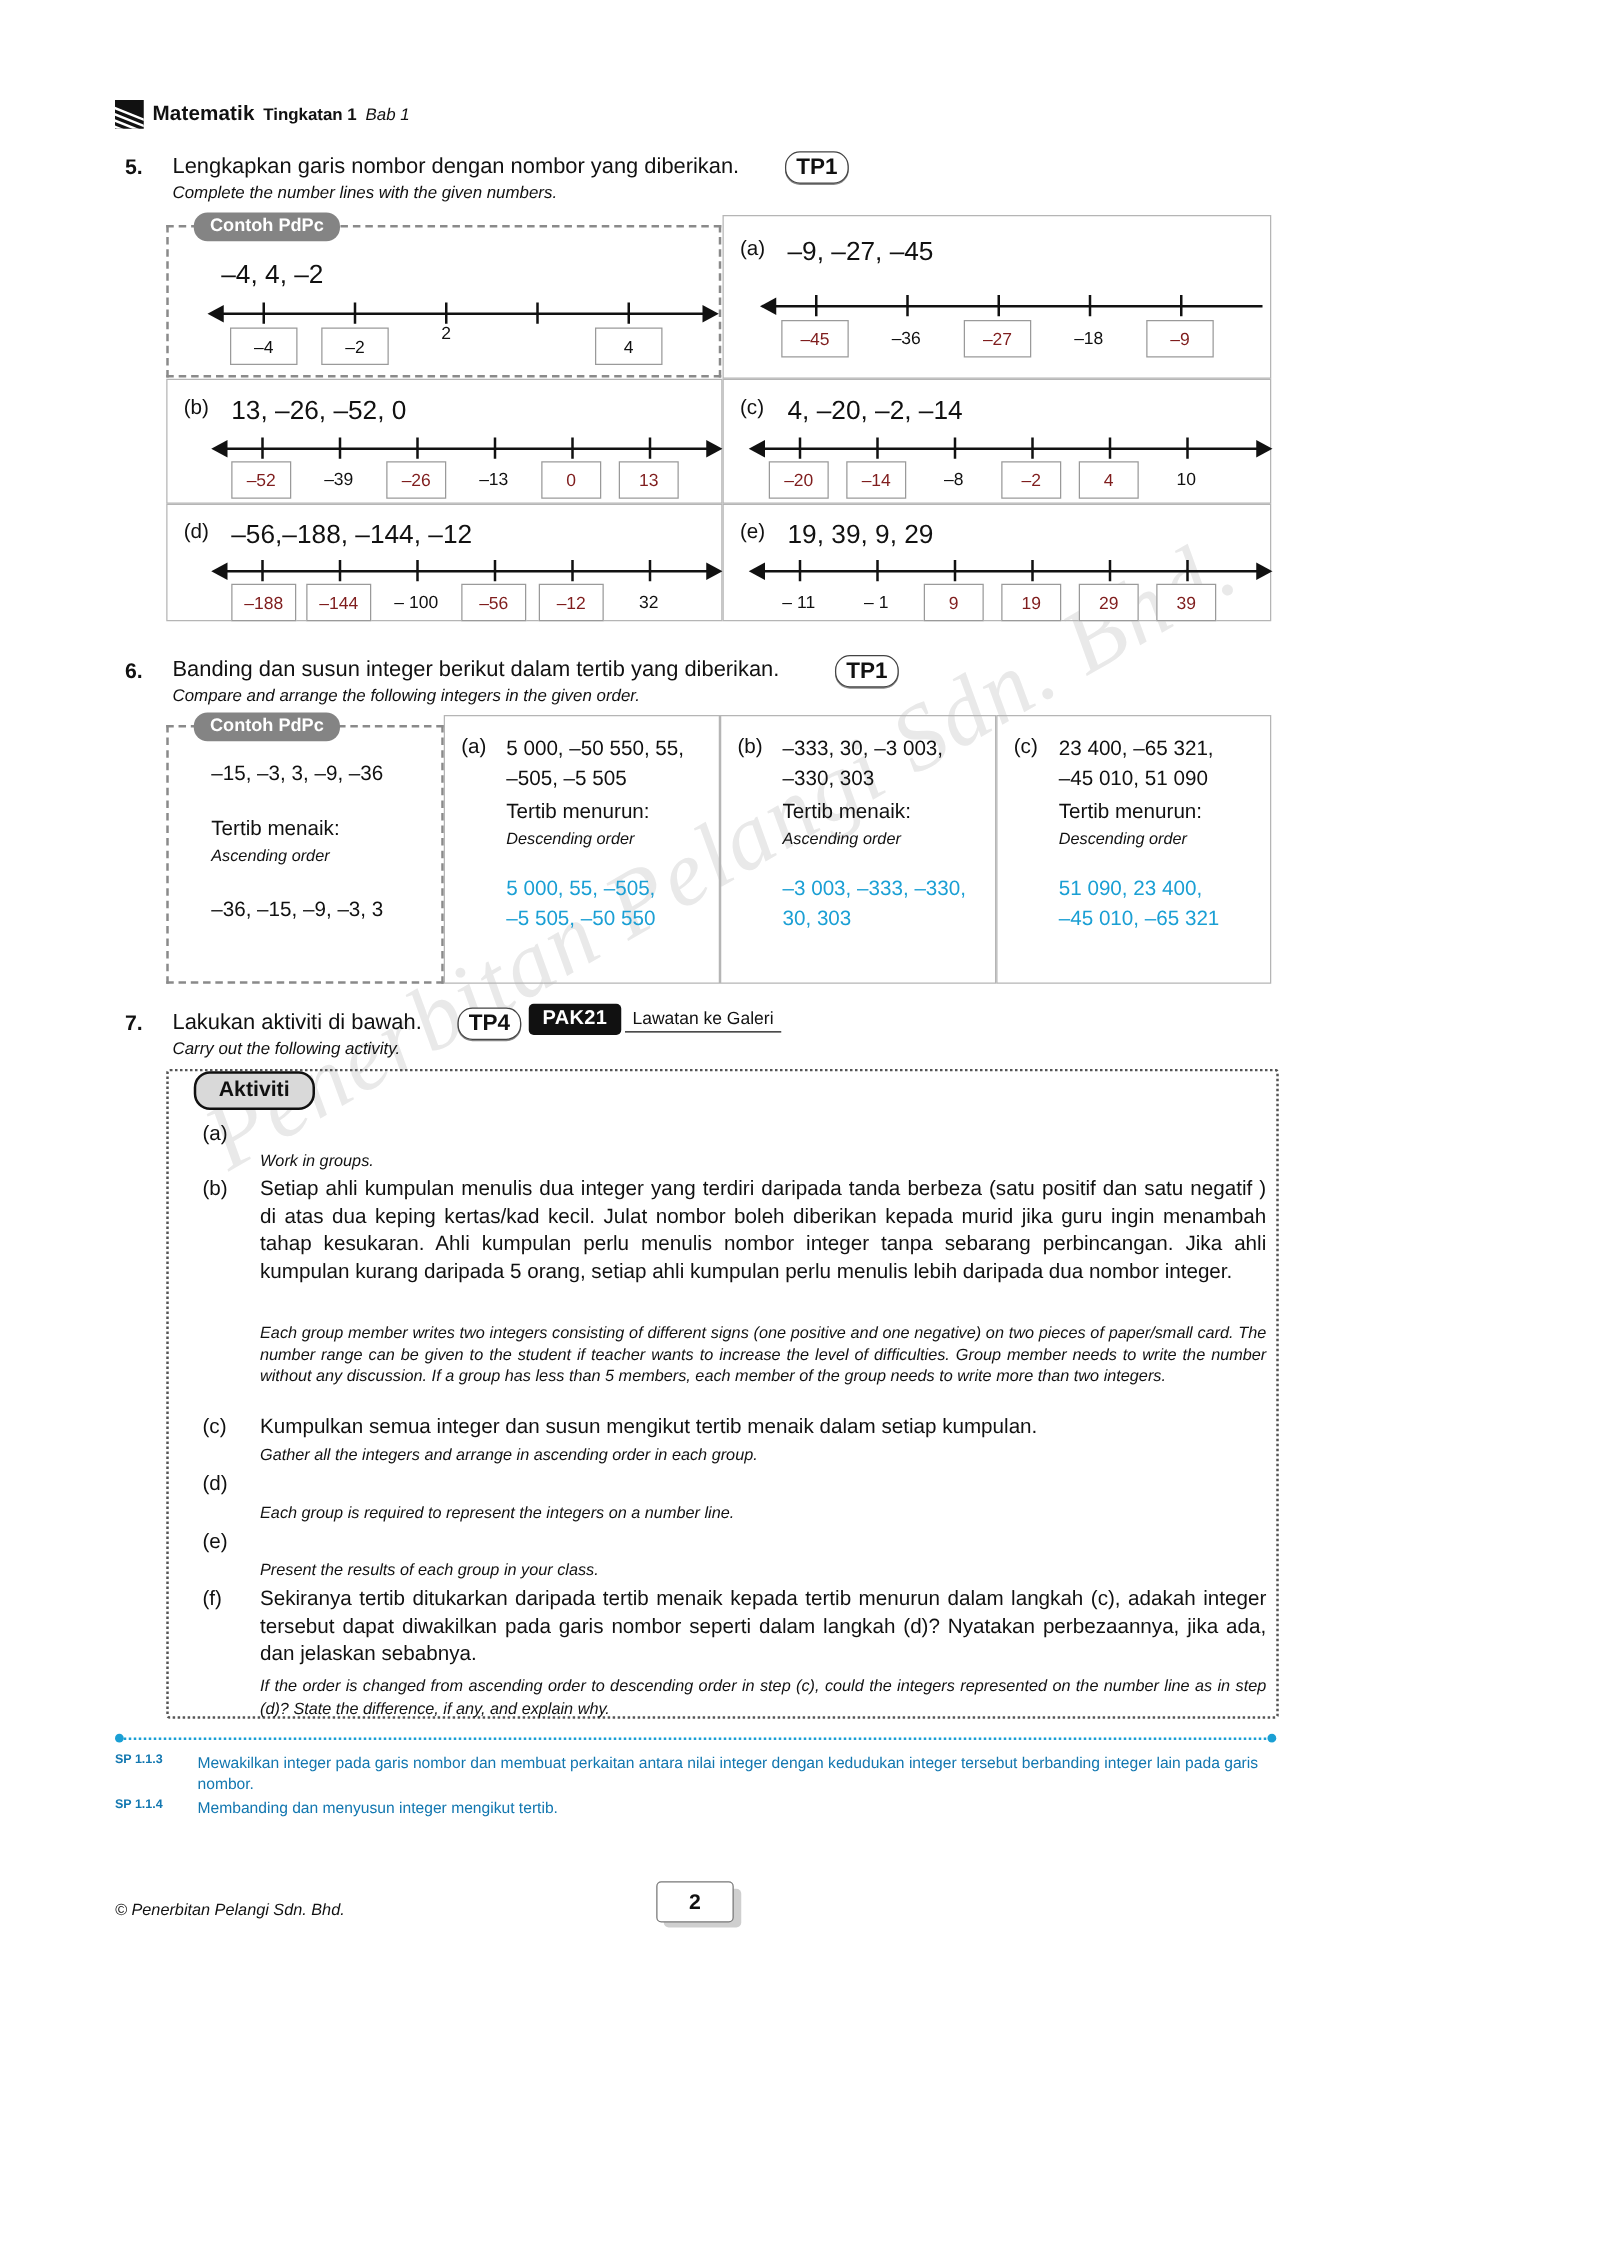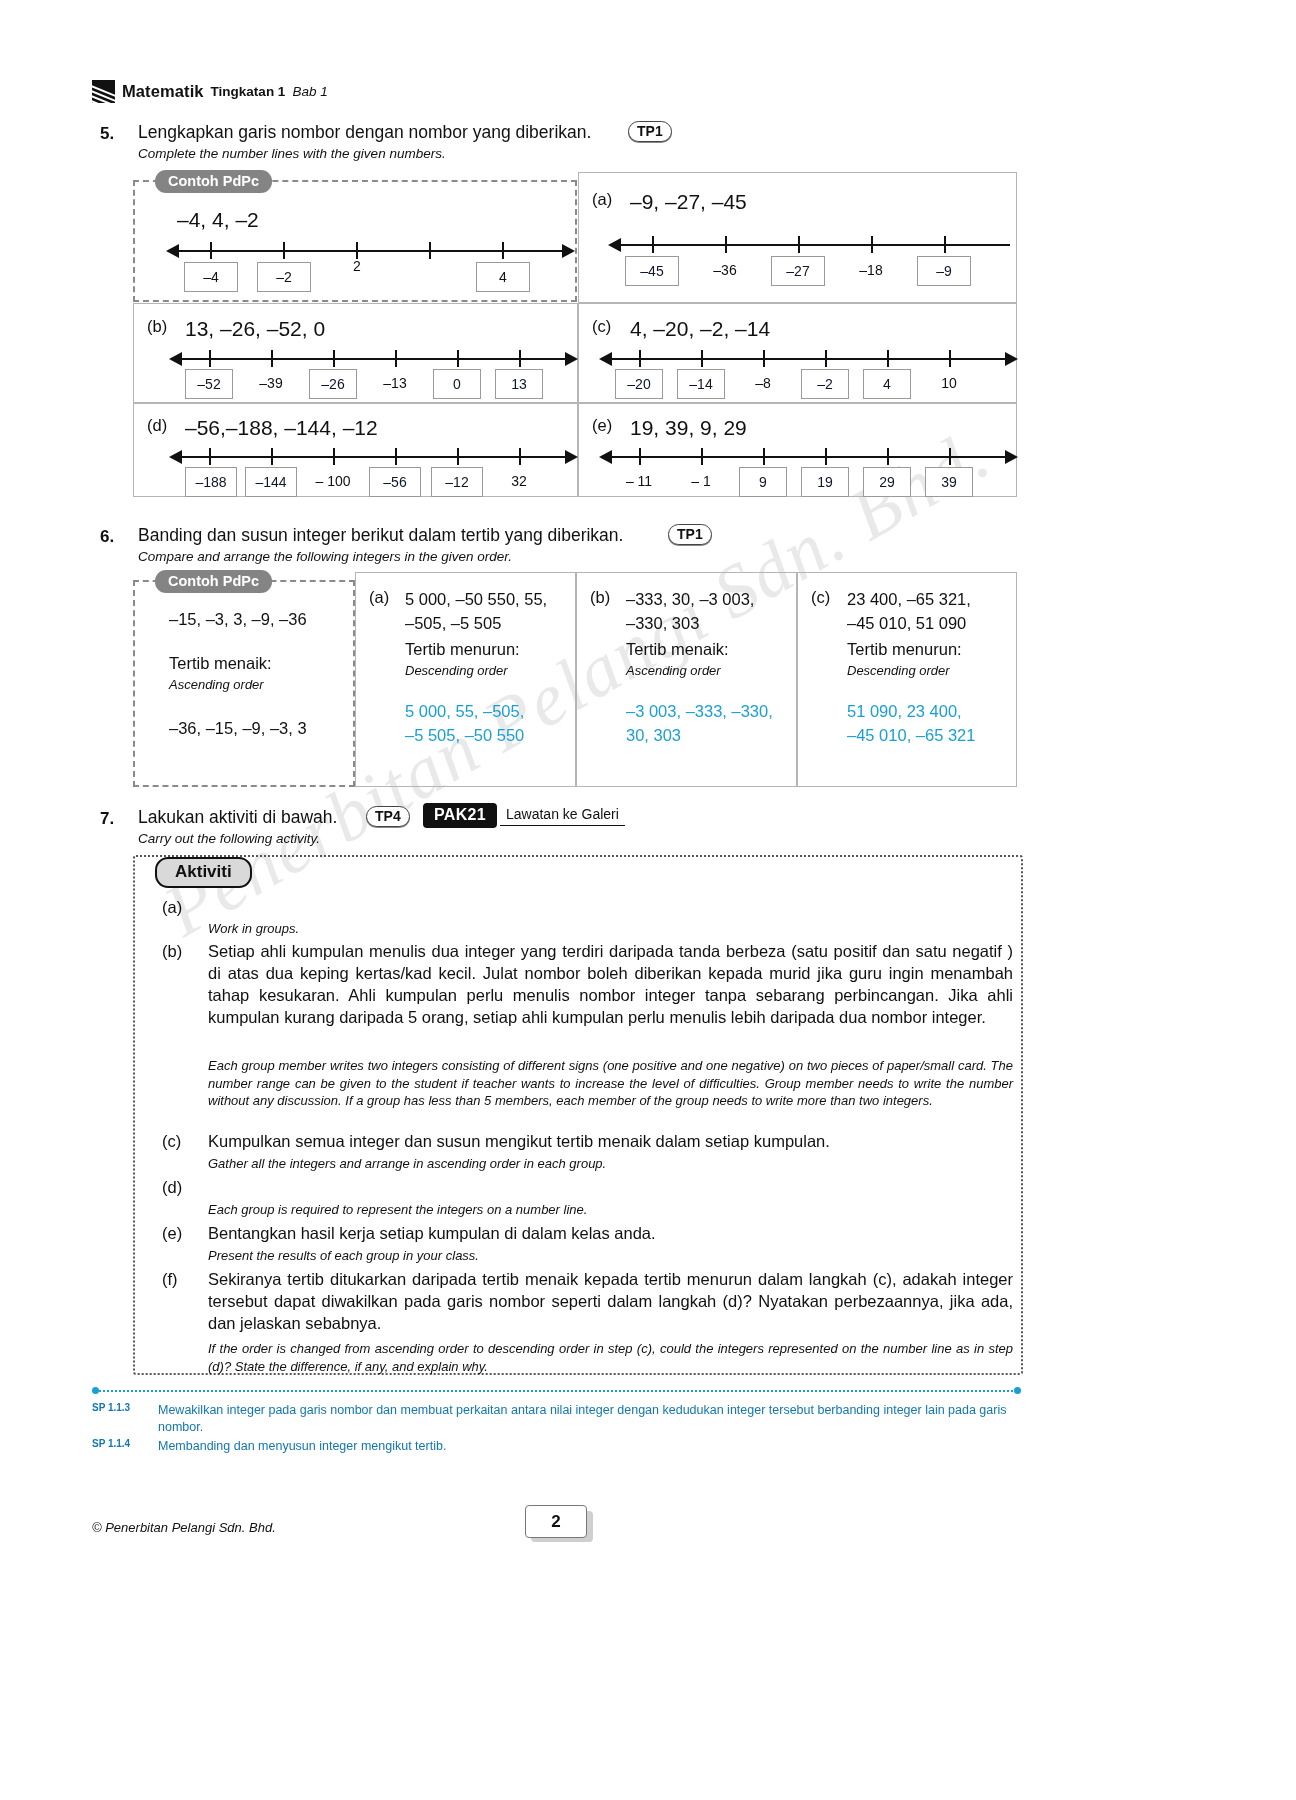--- a/index.html
+++ b/index.html
@@ -47,21 +47,21 @@
   .hdr-sub{ font-weight:bold; font-size:13.5px;}
   .hdr-bab{ font-size:13.5px; font-style:italic;}
 
   
   .qnum{ position:absolute; font-weight:bold; font-size:17px;}
   .qtxt{ position:absolute; font-size:17.5px; }
   .qtxt-en{ position:absolute; font-size:13.5px; font-style:italic;}
 
   .tp{
     display:inline-block; border:1.6px solid #444; border-radius:12px;
-    padding:1px 8px 2px; font-size:14px; font-weight:bold;
+    padding:1px 8px 2px; font-size:18px; font-weight:bold;
     background:#fff; vertical-align:middle; line-height:1.15;
     box-shadow:0 1px 0 #888;
   }
 
   
   .q5wrap{ position:absolute; left:133px; top:172px; width:884px; height:325px;}
   .cellbox{ position:absolute; border:1px solid #b5b5b5; background:transparent;}
   .contoh-cell{ position:absolute; border:2px dashed #8a8a8a; }
   .contoh-tag{
     position:absolute; background:#848484; color:#fff; font-weight:bold;
@@ -74,21 +74,21 @@
   
   .nl{ position:absolute; height:2px; background:#111;}
   .nl .tick{ position:absolute; width:2px; height:17px; background:#111; top:-8px;}
   .arrow-l, .arrow-r{ position:absolute; width:0;height:0; top:-6px;}
   .arrow-l{ border-top:7px solid transparent; border-bottom:7px solid transparent; border-right:13px solid #111; left:-12px;}
   .arrow-r{ border-top:7px solid transparent; border-bottom:7px solid transparent; border-left:13px solid #111; right:-12px;}
 
   .nlbox{
     position:absolute; border:1px solid #9a9a9a; background:#fff;
     display:flex; align-items:center; justify-content:center;
-    font-size:14px; color:#0f172a; white-space:nowrap;
+    font-size:14px; color:#7f1d1d; white-space:nowrap;
   }
   .nlbox.dark{ color:#111; }
   .nlplain{
     position:absolute; font-size:14px; color:#111; white-space:nowrap;
     text-align:center;
   }
 
   
   .q6wrap{ position:absolute; left:133px; top:572px; width:884px; height:215px;}
   .q6cell{ position:absolute; border:1px solid #b5b5b5; }
@@ -354,21 +354,20 @@
   <div class="akt-en" style="left:208px;top:1057px;width:805px;text-align:justify">Each group member writes two integers consisting of different signs (one positive and one negative) on two pieces of paper/small card. The number range can be given to the student if teacher wants to increase the level of difficulties. Group member needs to write the number without any discussion. If a group has less than 5 members, each member of the group needs to write more than two integers.</div>
 
   <div class="akt-letter" style="left:162px;top:1132px">(c)</div>
   <div class="akt-item" style="left:208px;top:1130px;width:805px">Kumpulkan semua integer dan susun mengikut tertib menaik dalam setiap kumpulan.</div>
   <div class="akt-en" style="left:208px;top:1155px;width:805px">Gather all the integers and arrange in ascending order in each group.</div>
 
   <div class="akt-letter" style="left:162px;top:1178px">(d)</div>
   <div class="akt-en" style="left:208px;top:1201px;width:805px">Each group is required to represent the integers on a number line.</div>
 
   <div class="akt-letter" style="left:162px;top:1224px">(e)</div>
-  <div class="akt-item" style="left:208px;top:1222px;width:805px">Bentangkan hasil kerja setiap kumpulan di dalam kelas anda.</div>
   <div class="akt-en" style="left:208px;top:1247px;width:805px">Present the results of each group in your class.</div>
 
   <div class="akt-letter" style="left:162px;top:1270px">(f)</div>
   <div class="akt-item" style="left:208px;top:1268px;width:805px;text-align:justify">Sekiranya tertib ditukarkan daripada tertib menaik kepada tertib menurun dalam langkah (c), adakah integer tersebut dapat diwakilkan pada garis nombor seperti dalam langkah (d)? Nyatakan perbezaannya, jika ada, dan jelaskan sebabnya.</div>
   <div class="akt-en" style="left:208px;top:1340px;width:805px;text-align:justify">If the order is changed from ascending order to descending order in step (c), could the integers represented on the number line as in step (d)? State the difference, if any, and explain why.</div>
 
   <div class="sp-dot" style="left:92px"></div>
   <div class="sp-dot" style="left:1014px"></div>
   <div class="sp-rule"></div>
 

